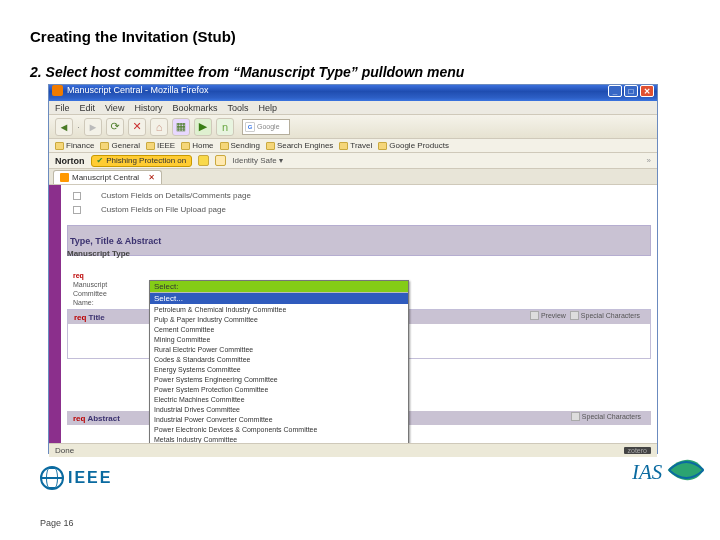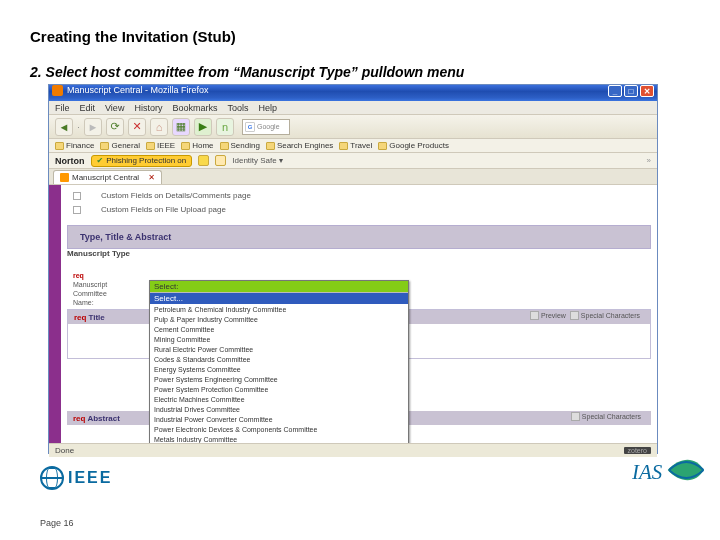--- a/index.html
+++ b/index.html
@@ -71,21 +71,21 @@
   .nortonbar{height:16px;background:#f3f1e7;border-bottom:1px solid #cfc9ba;display:flex;align-items:center;gap:6px;padding:0 6px;font-size:8px;}
   .nortonbar .brand{font-weight:bold;font-size:9px;color:#222;}
   .pill{background:#fc3;border:1px solid #c99a00;border-radius:3px;padding:0 5px;height:12px;display:flex;align-items:center;color:#333;}
   .tabbar{height:16px;background:#e8e5d8;border-bottom:1px solid #cfc9ba;display:flex;align-items:center;padding-left:4px;}
   .tab{height:14px;background:#fff;border:1px solid #bdb8a7;border-bottom:none;border-radius:3px 3px 0 0;display:flex;align-items:center;gap:3px;padding:0 6px;font-size:8px;color:#333;}
   .tab .x{font-size:8px;color:#a10;margin-left:6px;}
   .content {height:258px;background:#fff;position:relative;overflow:hidden;}
   .leftstripe{position:absolute;left:0;top:0;width:12px;height:100%;background:#8b2f8c;}
   .cfline{position:absolute;left:24px;font-size:8px;color:#555;display:flex;align-items:flex-end;gap:20px;}
   .cbox{width:8px;height:8px;border:1px solid #aaa;background:#fff;}
-  .sectionbar{position:absolute;left:18px;right:6px;height:24px;background:#c9c2d3;border:1px solid #b5add0;font-size:9px;color:#3b3270;font-weight:bold;display:flex;align-items:center;padding-left:12px;}
+  .sectionbar{position:absolute;left:18px;right:6px;height:31px;background:#c9c2d3;border:1px solid #b5add0;font-size:9px;color:#3b3270;font-weight:bold;display:flex;align-items:center;padding-left:2px;}
   .lbl{position:absolute;left:18px;font-size:8px;font-weight:bold;color:#444;}
   .dropdown{position:absolute;left:100px;top:95px;width:260px;background:#fff;border:1px solid #777;box-shadow:1px 1px 2px rgba(0,0,0,0.4);}
   .dropdown .hdr{background:#84cc16;height:12px;display:flex;align-items:center;padding:0 4px;font-size:8px;color:#333;border-bottom:1px solid #bbb;}
   .dropdown .sel{background:#2f5bbd;color:#fff;height:11px;display:flex;align-items:center;padding:0 4px;font-size:8px;}
   .dropdown .opt{height:10px;display:flex;align-items:center;padding:0 4px;font-size:7px;color:#333;white-space:nowrap;overflow:hidden;}
   .rightbtns{position:absolute;right:10px;display:flex;gap:4px;font-size:7px;color:#555;}
   .rbb{display:flex;align-items:center;gap:2px;}
   .rbb .ic{width:9px;height:9px;background:#ddd;border:1px solid #aaa;}
   .title-row{position:absolute;left:18px;right:6px;top:124px;height:50px;border:1px solid #c3bed8;}
   .title-row .hd{background:#c9c2d3;height:14px;display:flex;align-items:center;padding-left:6px;font-size:8px;color:#3b3270;font-weight:bold;}

